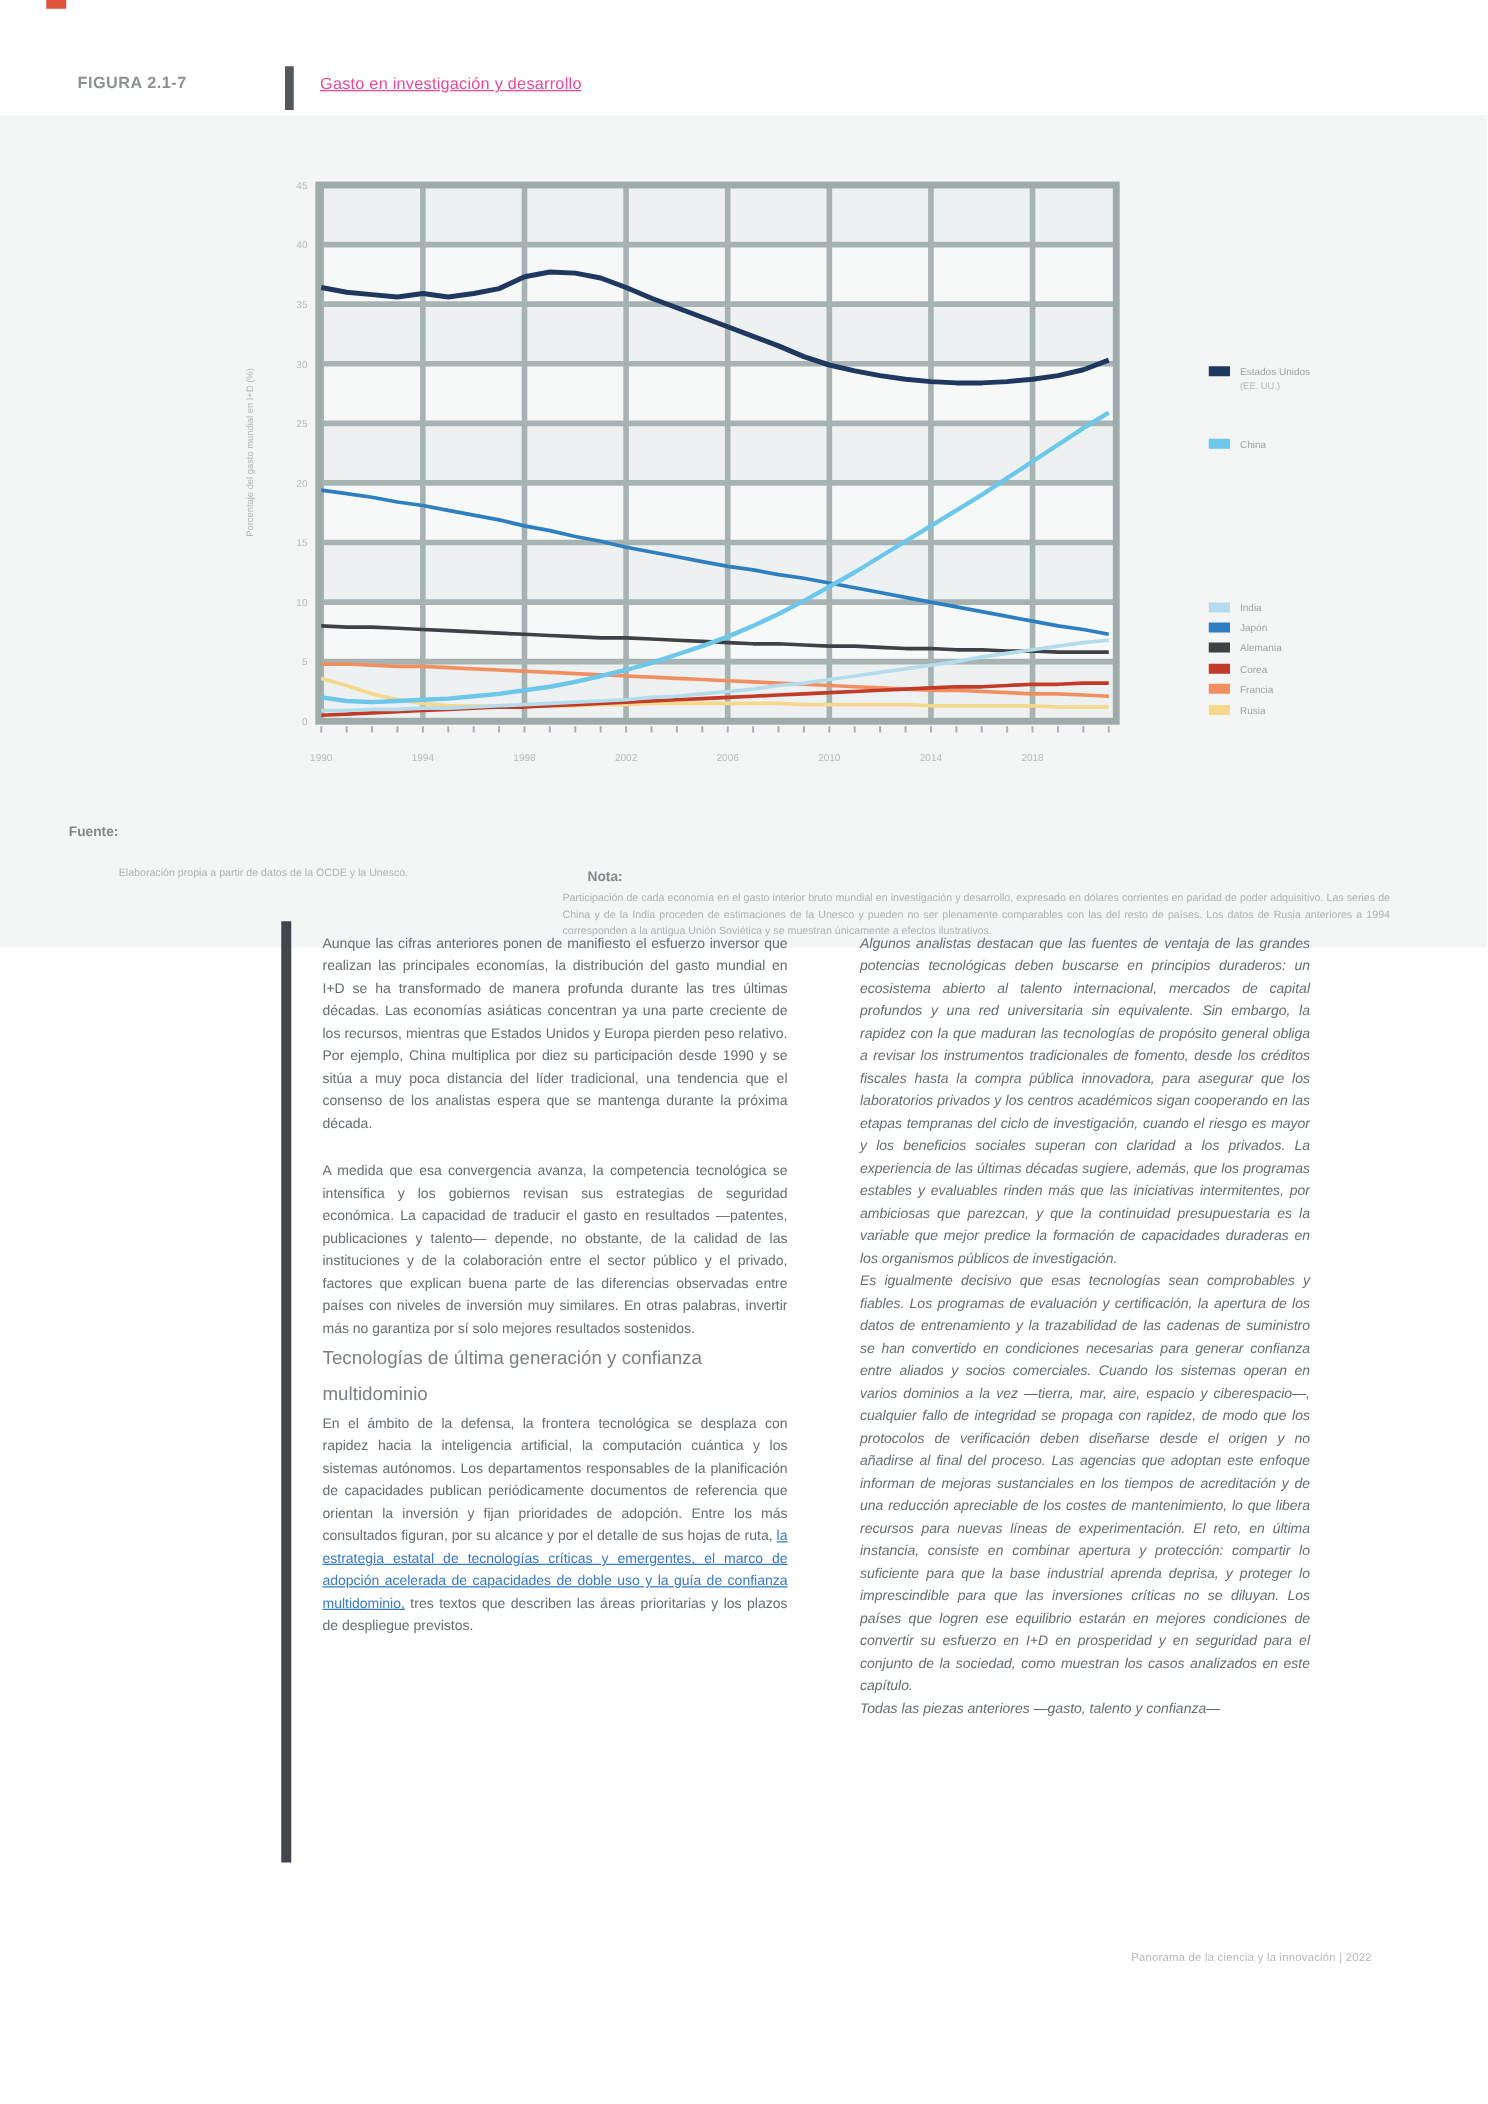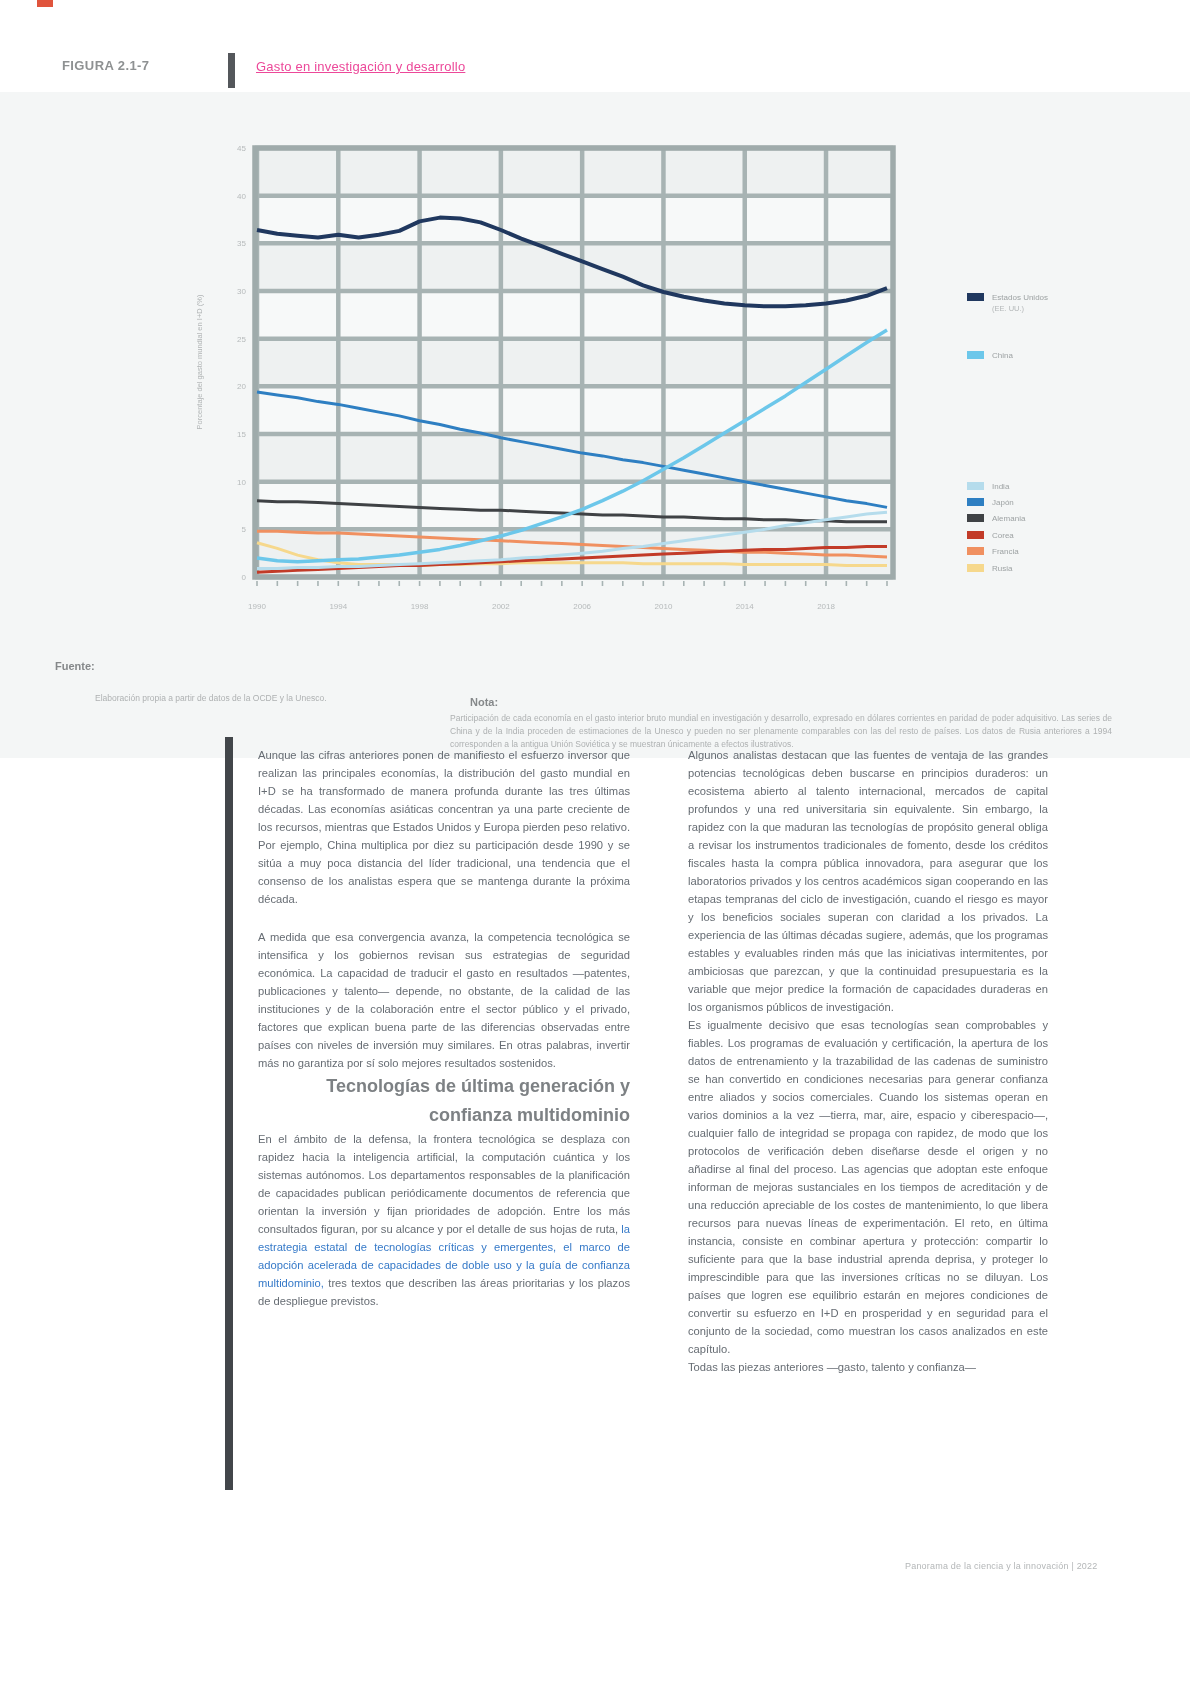--- a/index.html
+++ b/index.html
@@ -15,28 +15,28 @@
   .chart-svg{left:180px;top:120px;}
   .src-head,.note-head{font-size:11px;font-weight:bold;color:#85888a;}
   .src-head{left:55px;top:660px;}
   .src-text{left:55px;top:692px;width:330px;font-size:8.5px;color:#aeb1b2;line-height:13px;padding-left:40px;}
   .note-head{left:470px;top:660px;margin-top:36px;}
   .note-text{left:450px;top:692px;width:662px;font-size:8.5px;color:#aeb1b2;line-height:13px;text-align:justify;margin-top:20px;}
   
   .body-rule{left:225px;top:737px;width:8px;height:753px;background:#42464a;}
   .col{font-size:11.2px;line-height:18px;color:#666c73;text-align:justify;}
   .col-left{left:258px;top:746px;width:372px;}
-  .col-right{left:688px;top:746px;width:360px;}
+  .col-right{left:688px;top:746px;width:360px;font-style:italic;}
   .col p{margin:0;}
   .col .p2{margin-top:20px;}
-  .section-heading{margin-top:62px;font-size:18px;line-height:29px;color:#7d8184;font-weight:700;text-align:right;}
+  .section-heading{margin-top:62px;font-size:15px;line-height:29px;color:#7d8184;font-weight:400;text-align:left;}
   .p3{margin-top:38px;}
   .pr2{margin-top:38px;}
   .pr3{margin-top:48px;}
-  a.doc-link{color:#3579c8;cursor:pointer;}
+  a.doc-link{color:#3579c8;text-decoration:underline;cursor:pointer;}
   .footer{left:905px;top:1561px;width:230px;font-size:9px;color:#b4b7b8;text-align:left;letter-spacing:.2px;}
 </style>
 </head>
 <body>
 
 <div class="abs corner-mark"></div>
 
 <div class="abs fig-label">FIGURA 2.1-7</div>
 <div class="abs head-bar"></div>
 <div class="abs fig-title">Gasto en investigación y desarrollo</div>

